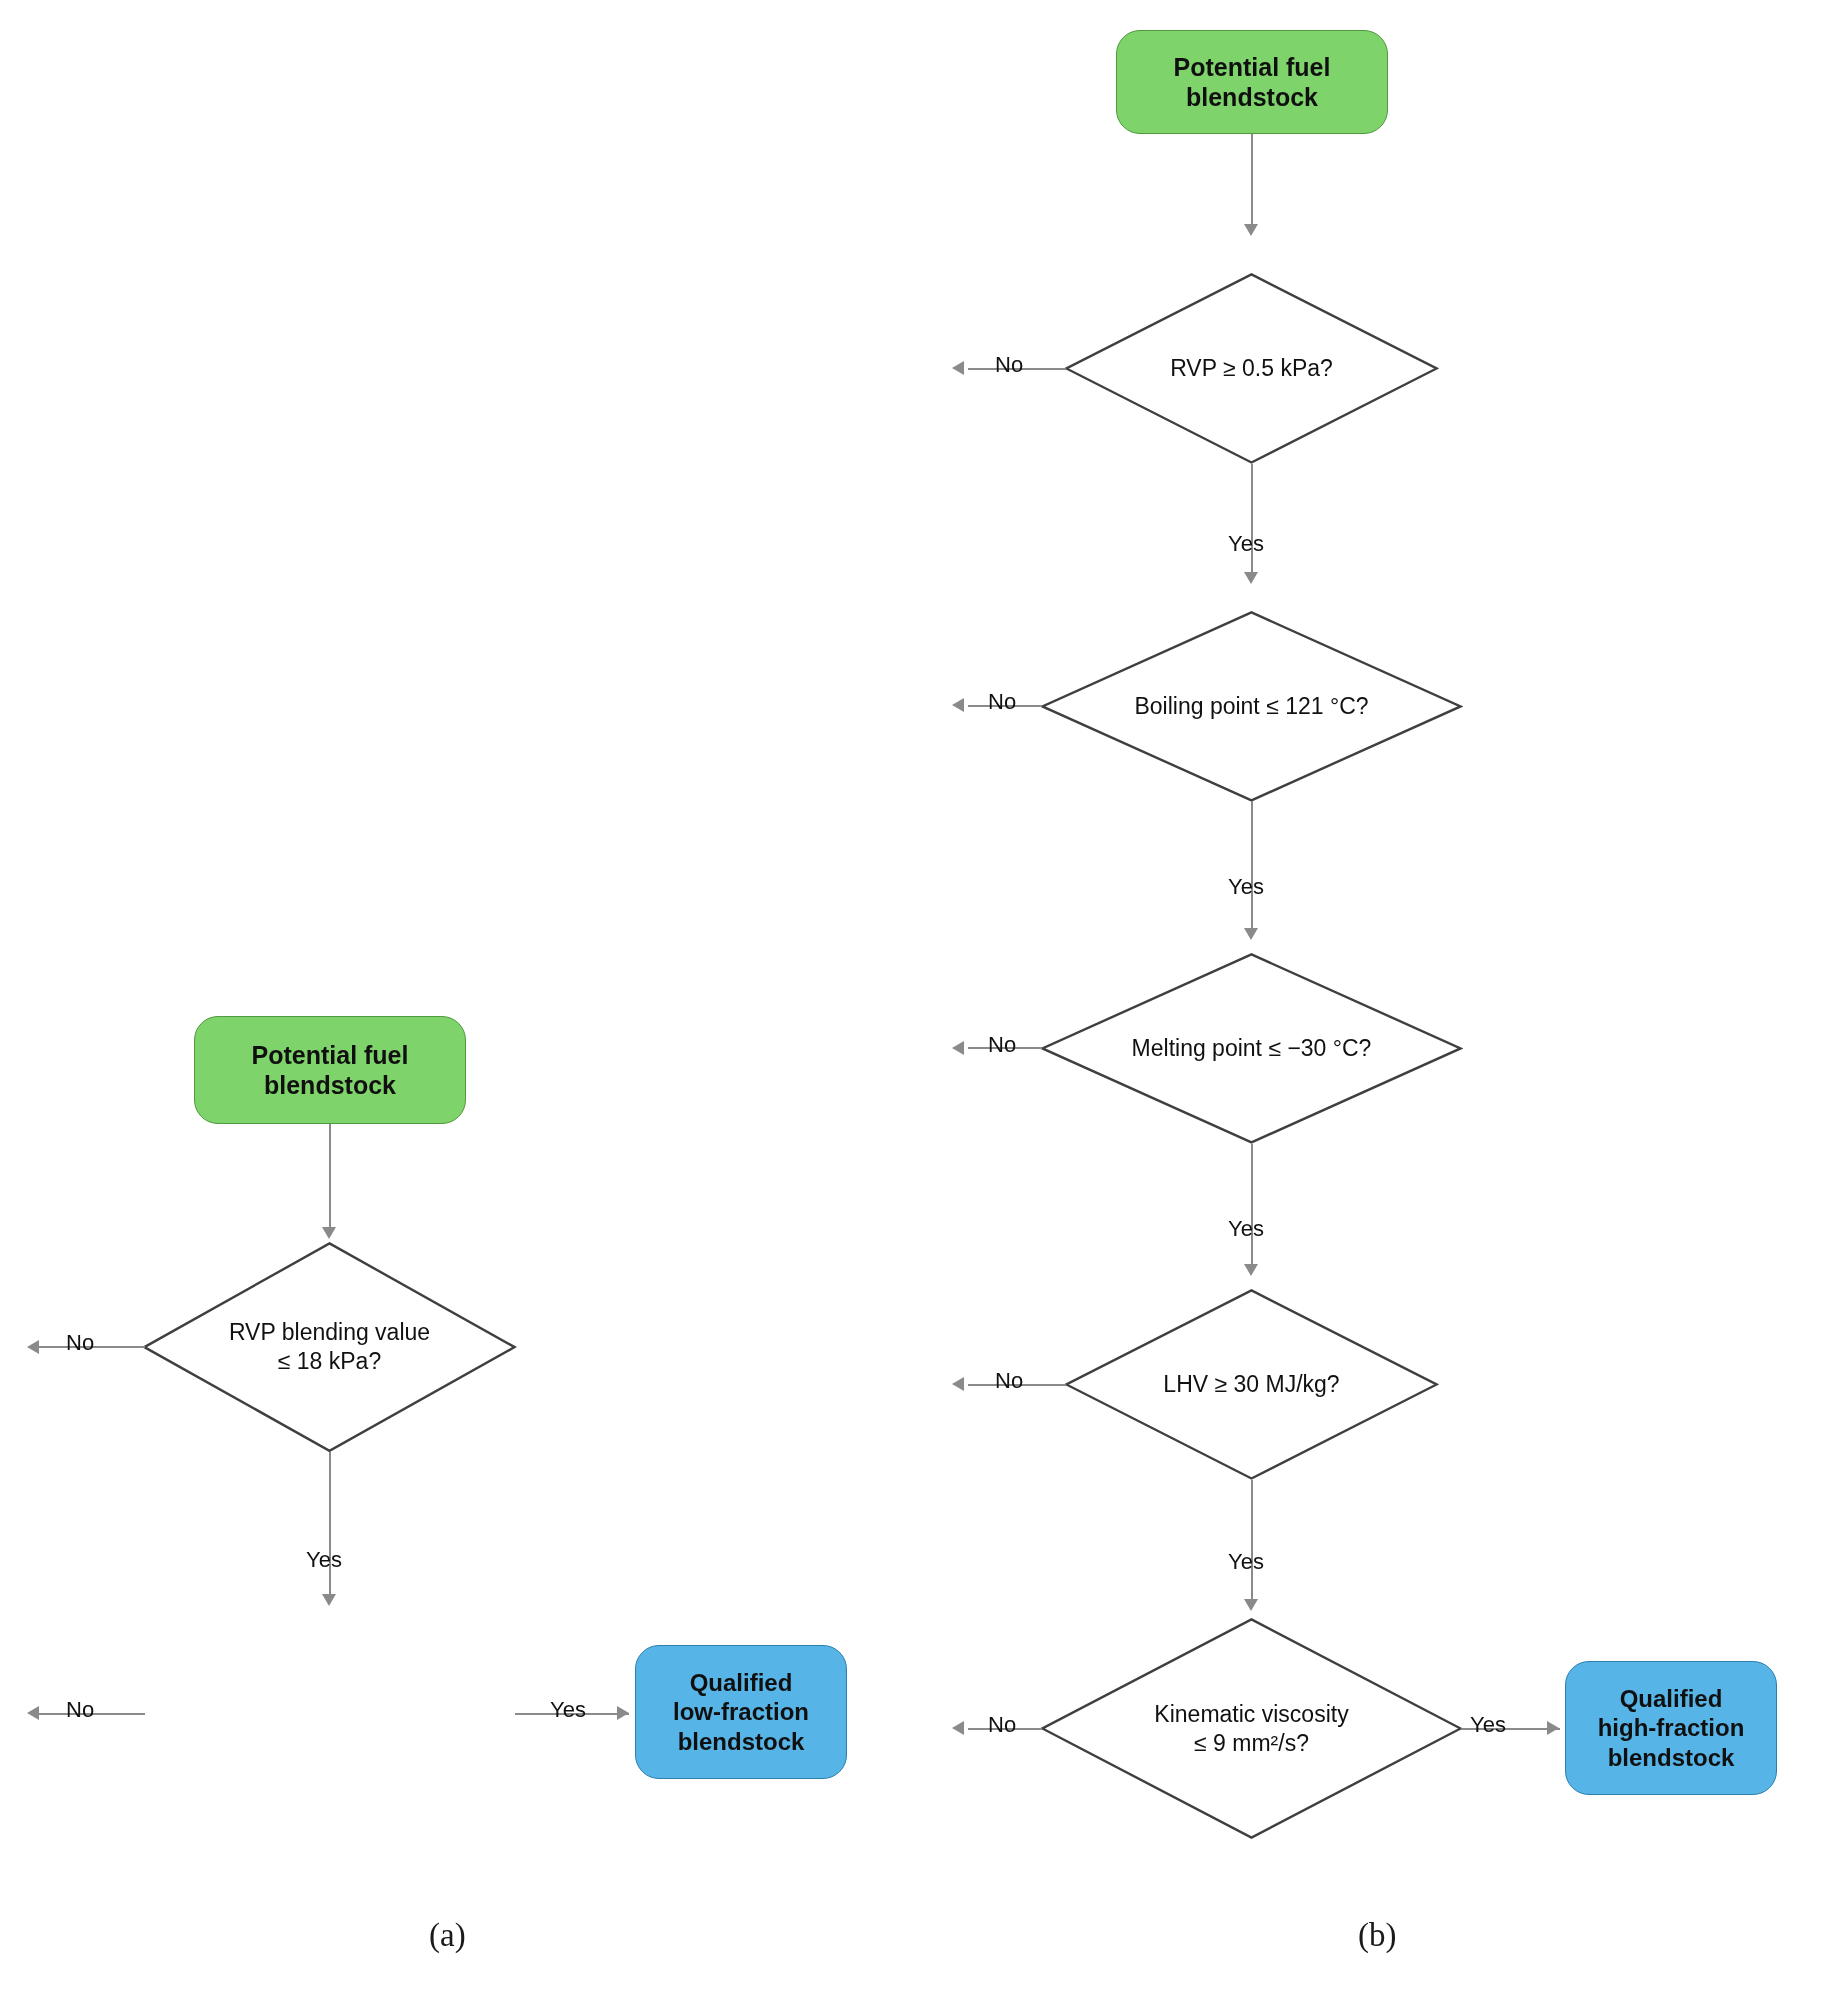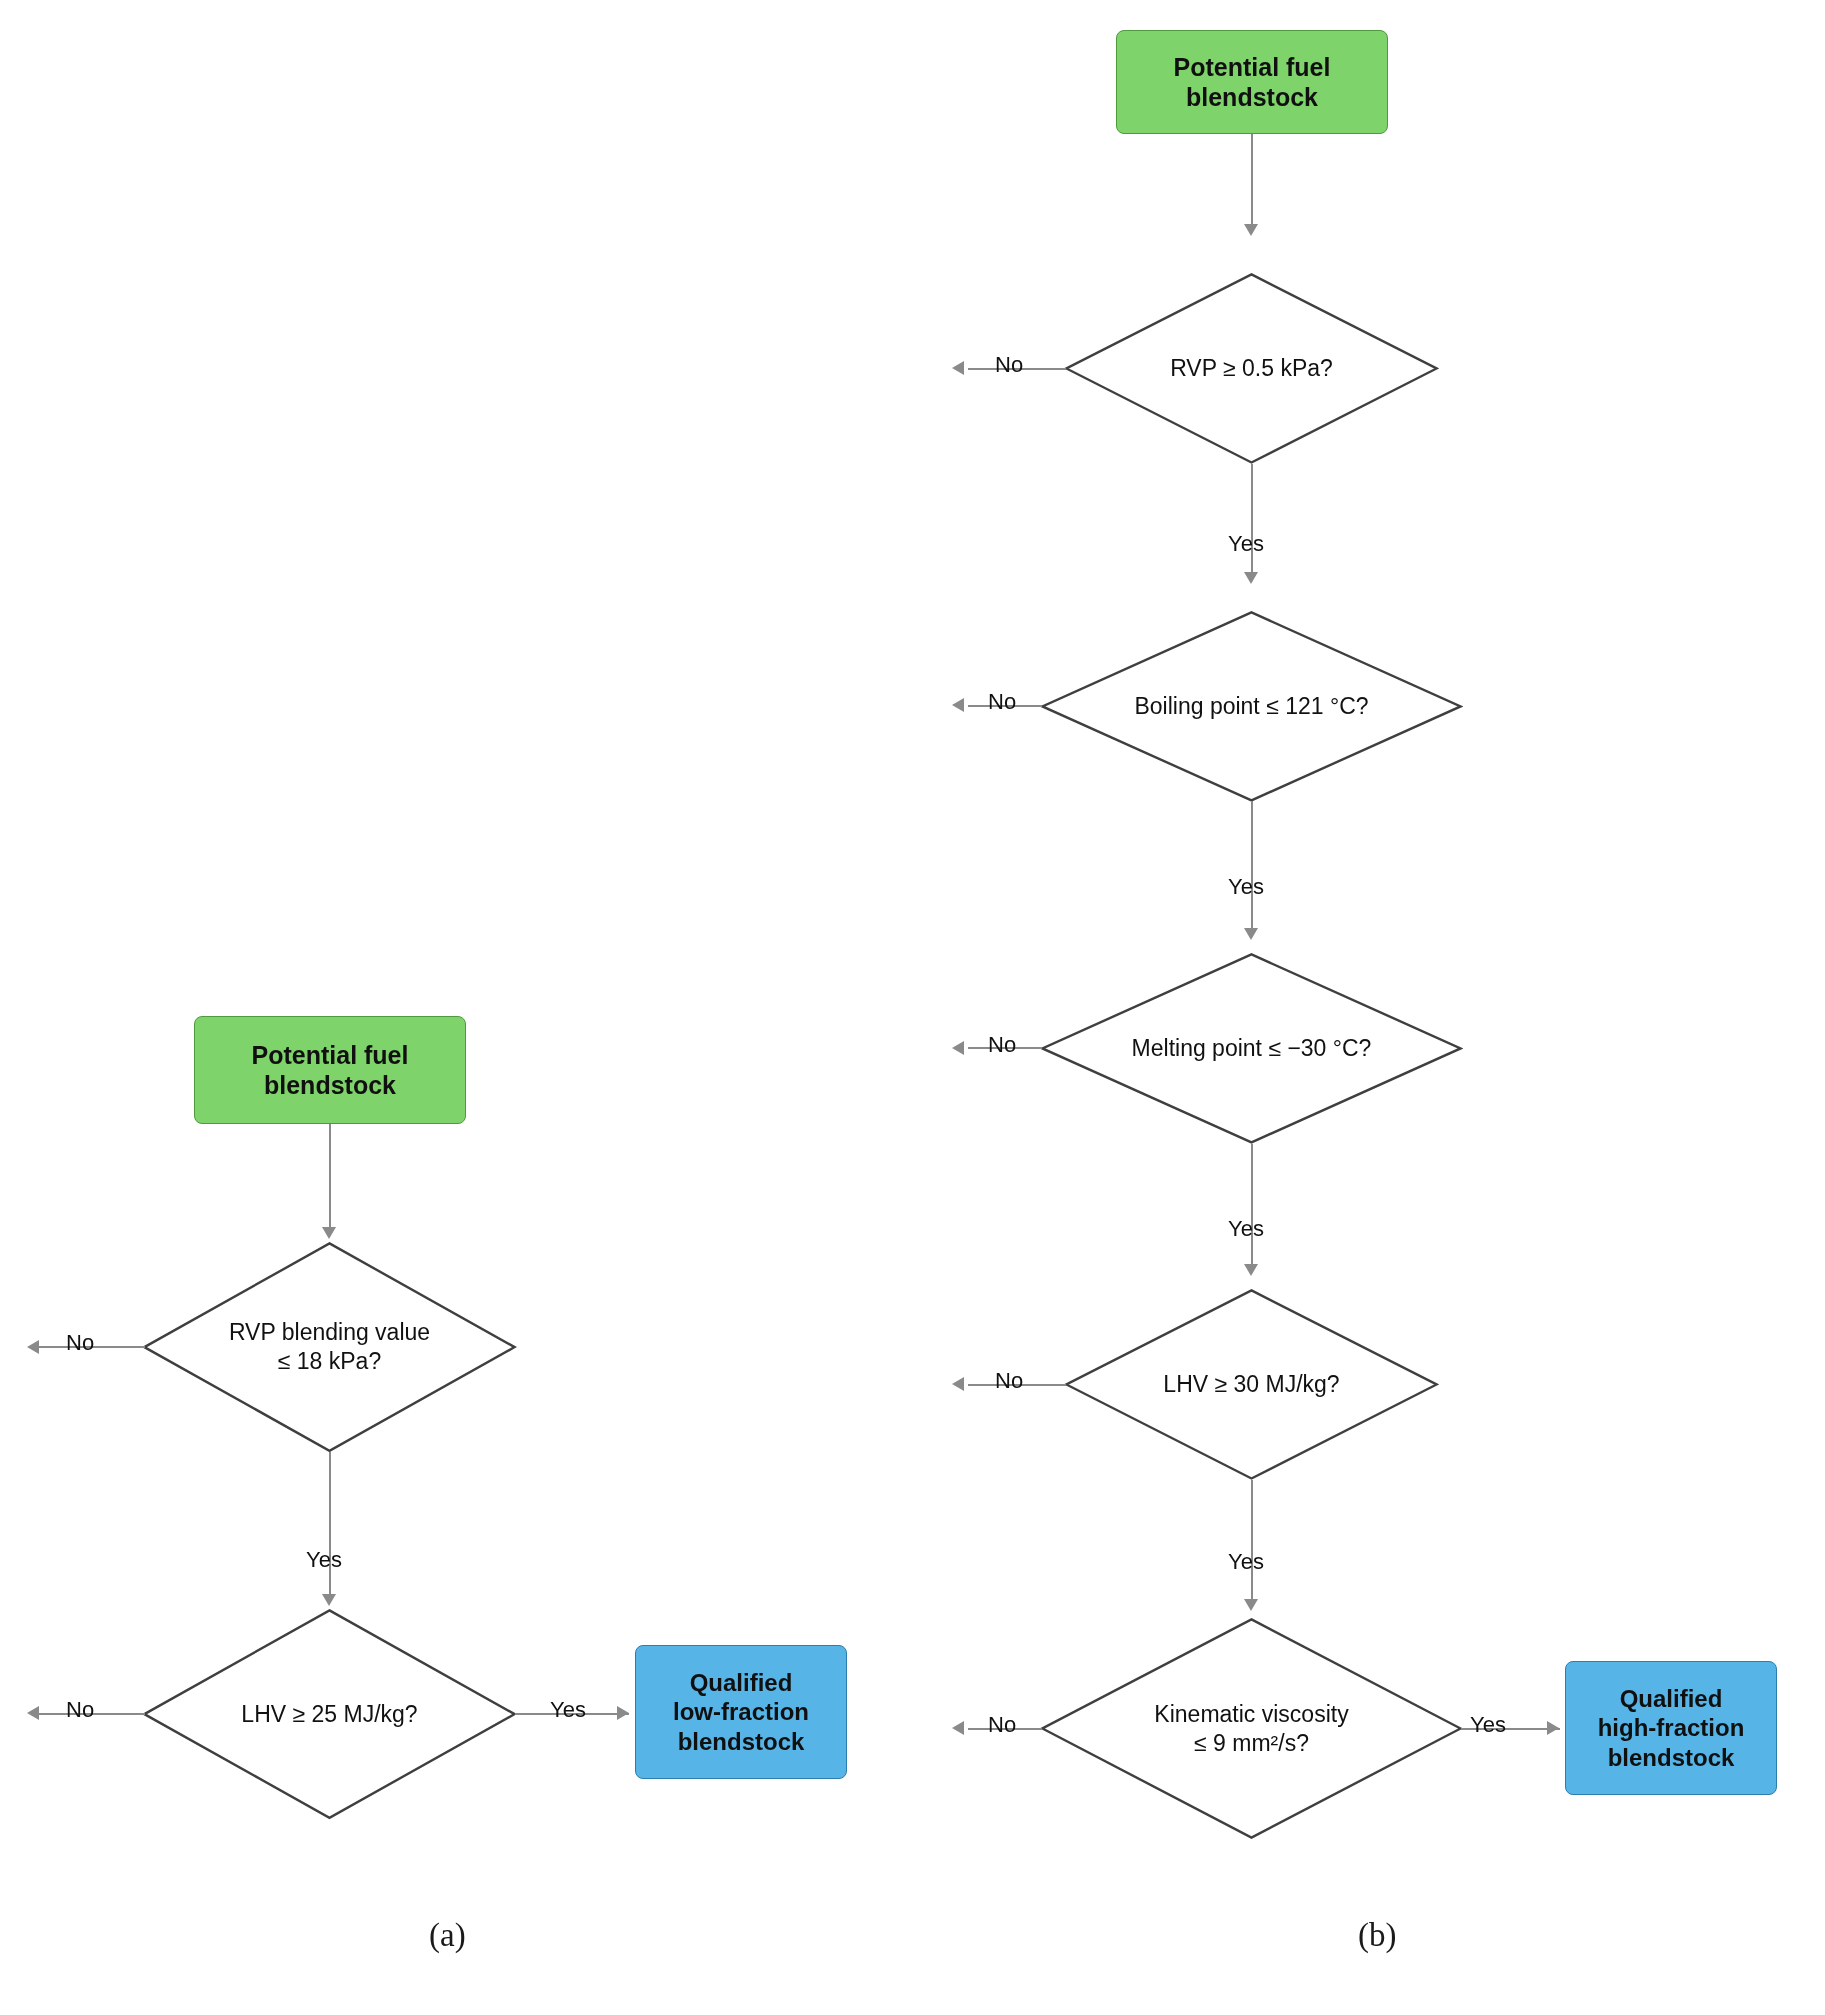--- a/index.html
+++ b/index.html
@@ -18,21 +18,21 @@
 
   .canvas {
     position: absolute;
     inset: 0;
   }
 
   
   .terminator {
     position: absolute;
     box-sizing: border-box;
-    border-radius: 8px;
+    border-radius: 24px;
     border: 1.8px solid #3f3f3f;
     display: flex;
     align-items: center;
     justify-content: center;
     text-align: center;
     font-weight: bold;
     line-height: 1.22;
     white-space: pre-line;
   }
   .term-green {
@@ -135,26 +135,20 @@
   </div>
 
   <div class="hline" style="left:39px; top:1346px; width:106px;"></div>
   <div class="arrow-left" style="left:26.5px; top:1340px;"></div>
   <div class="edge-label" style="left:66px; top:1330px;">No</div>
 
   <div class="vline" style="left:329px; top:1452px; height:147px;"></div>
   <div class="arrow-down" style="left:322px; top:1594px;"></div>
   <div class="edge-label" style="left:306px; top:1547px;">Yes</div>
 
-  <div class="diamond" style="left:142px; top:1608px; width:375px; height:212px;">
-    <svg class="shape" viewBox="0 0 622 352" preserveAspectRatio="none">
-      <polygon points="311,4 618,176 311,348 4,176" fill="#ffffff" stroke="#3f3f3f" stroke-width="4"></polygon>
-    </svg>
-    <div class="dlabel">LHV ≥ 25 MJ/kg?</div>
-  </div>
 
   <div class="hline" style="left:39px; top:1713px; width:106px;"></div>
   <div class="arrow-left" style="left:26.5px; top:1706px;"></div>
   <div class="edge-label" style="left:66px; top:1697px;">No</div>
 
   <div class="hline" style="left:515px; top:1713px; width:114px;"></div>
   <div class="arrow-right" style="left:617px; top:1706px;"></div>
   <div class="edge-label" style="left:550px; top:1697px;">Yes</div>
 
   <div class="terminator term-blue" style="left:635px; top:1645px; width:212px; height:134px; font-size:24px;">Qualified

